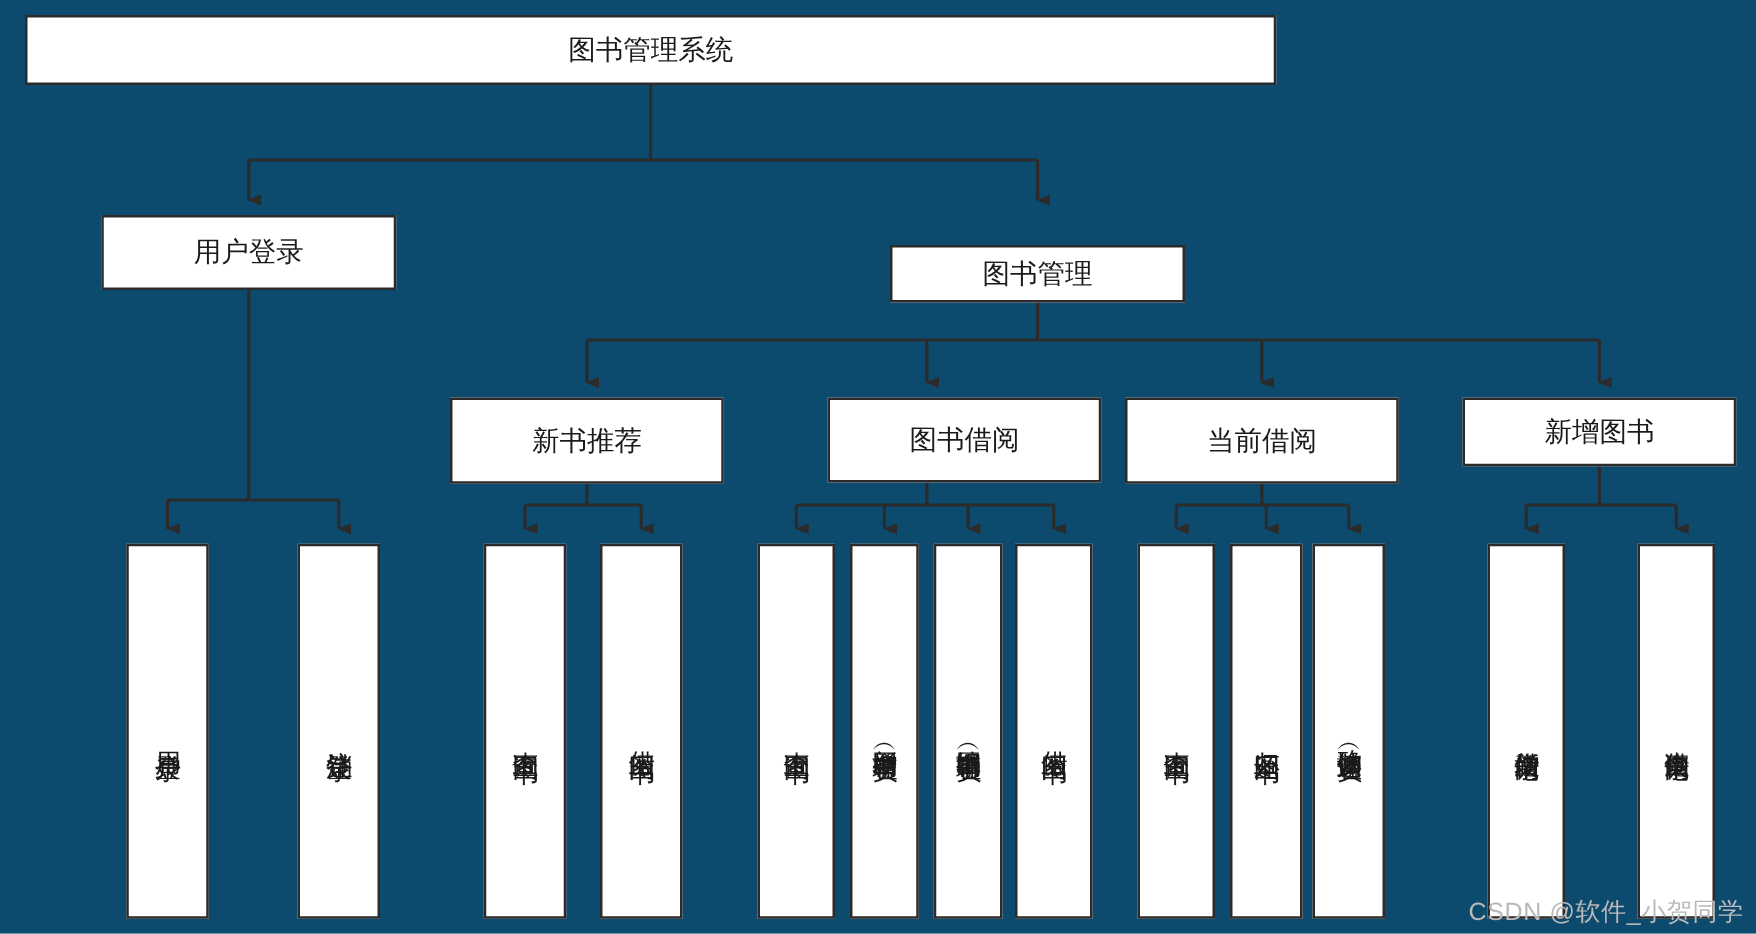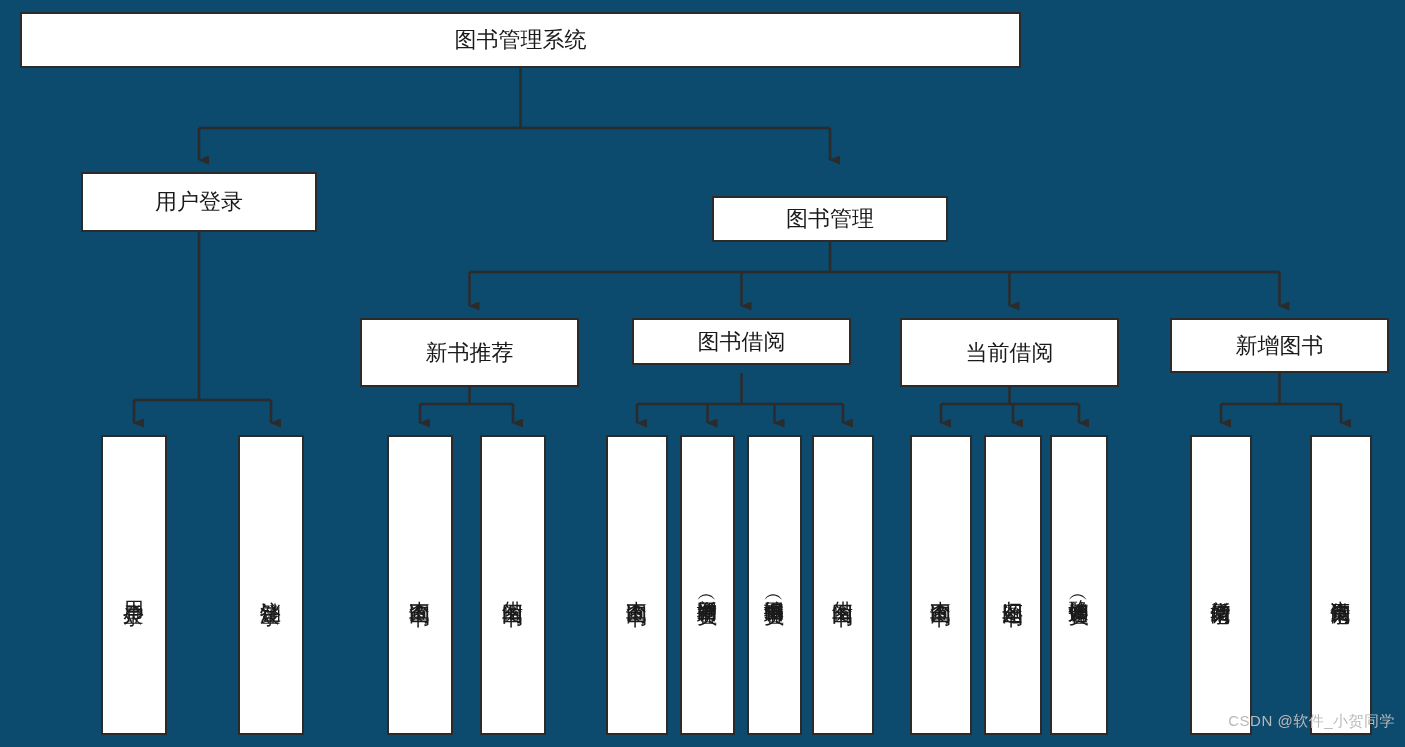--- a/index.html
+++ b/index.html
@@ -58,22 +58,22 @@
     white-space: normal;
     max-height: 100%;
   }
   .node.vert.tall .lbl {
     font-size: 20px;
     letter-spacing: 1px;
   }
   #watermark {
     position: absolute;
     right: 10px;
-    bottom: 16px;
-    font-size: 15px;
+    bottom: 4px;
+    font-size: 20px;
     color: #b9b9b9;
     letter-spacing: 0.5px;
     user-select: none;
     white-space: nowrap;
   }
 </style>
 </head>
 <body>
 
 <div id="canvas">
@@ -126,21 +126,21 @@
       </div>
       <div class="node horiz" style="left: 81px; top: 172px; width: 236px; height: 60px; border-color: rgb(43, 43, 43); background: rgb(255, 255, 255); color: rgb(26, 26, 26);">
         <span class="lbl">用户登录</span>
       </div>
       <div class="node horiz" style="left: 712px; top: 172px; width: 236px; height: 46px; border-color: rgb(43, 43, 43); background: rgb(255, 255, 255); color: rgb(26, 26, 26); margin-top: 24px;">
         <span class="lbl">图书管理</span>
       </div>
       <div class="node horiz" style="left: 360px; top: 318px; width: 219px; height: 69px; border-color: rgb(43, 43, 43); background: rgb(255, 255, 255); color: rgb(26, 26, 26);">
         <span class="lbl">新书推荐</span>
       </div>
-      <div class="node horiz" style="left: 632px; top: 318px; width: 219px; height: 47px; border-color: rgb(43, 43, 43); background: rgb(255, 255, 255); color: rgb(26, 26, 26);">
+      <div class="node horiz" style="left: 662px; top: 318px; width: 219px; height: 68px; border-color: rgb(43, 43, 43); background: rgb(255, 255, 255); color: rgb(26, 26, 26);">
         <span class="lbl">图书借阅</span>
       </div>
       <div class="node horiz" style="left: 900px; top: 318px; width: 219px; height: 69px; border-color: rgb(43, 43, 43); background: rgb(255, 255, 255); color: rgb(26, 26, 26);">
         <span class="lbl">当前借阅</span>
       </div>
       <div class="node horiz" style="left: 1170px; top: 318px; width: 219px; height: 55px; border-color: rgb(43, 43, 43); background: rgb(255, 255, 255); color: rgb(26, 26, 26);">
         <span class="lbl">新增图书</span>
       </div>
       <div class="node vert" style="left: 101px; top: 435px; width: 66px; height: 300px; border-color: rgb(43, 43, 43); background: rgb(255, 255, 255); color: rgb(26, 26, 26);">
         <span class="lbl">用户登录</span>

